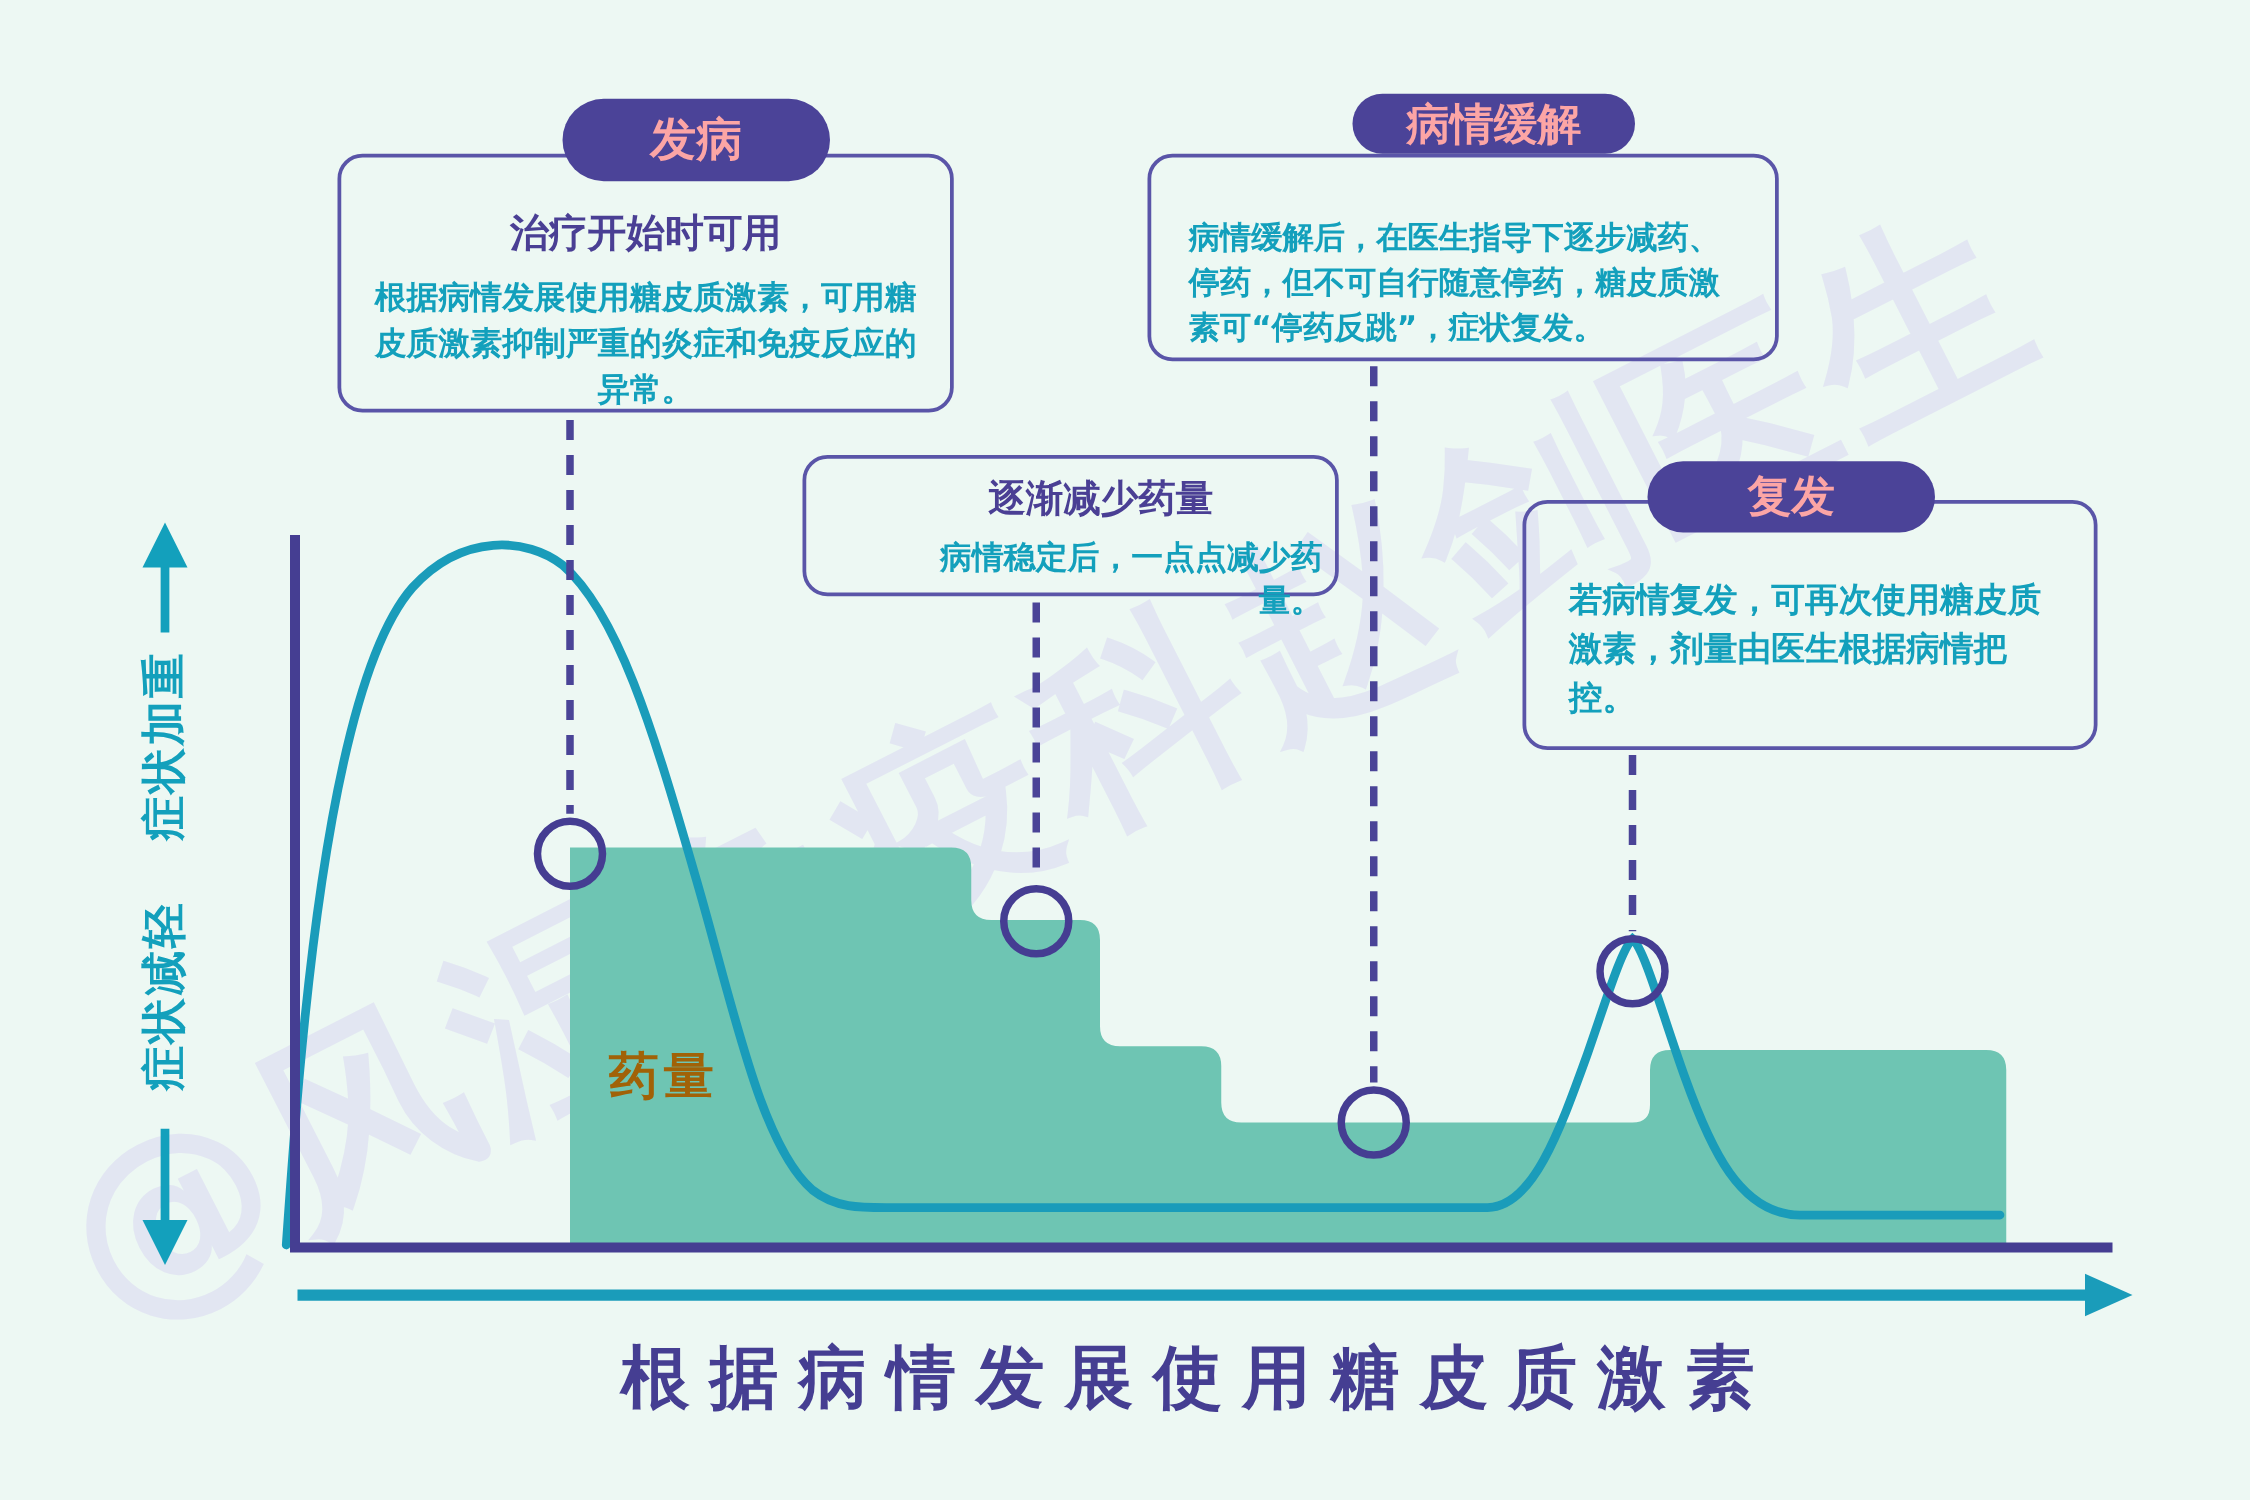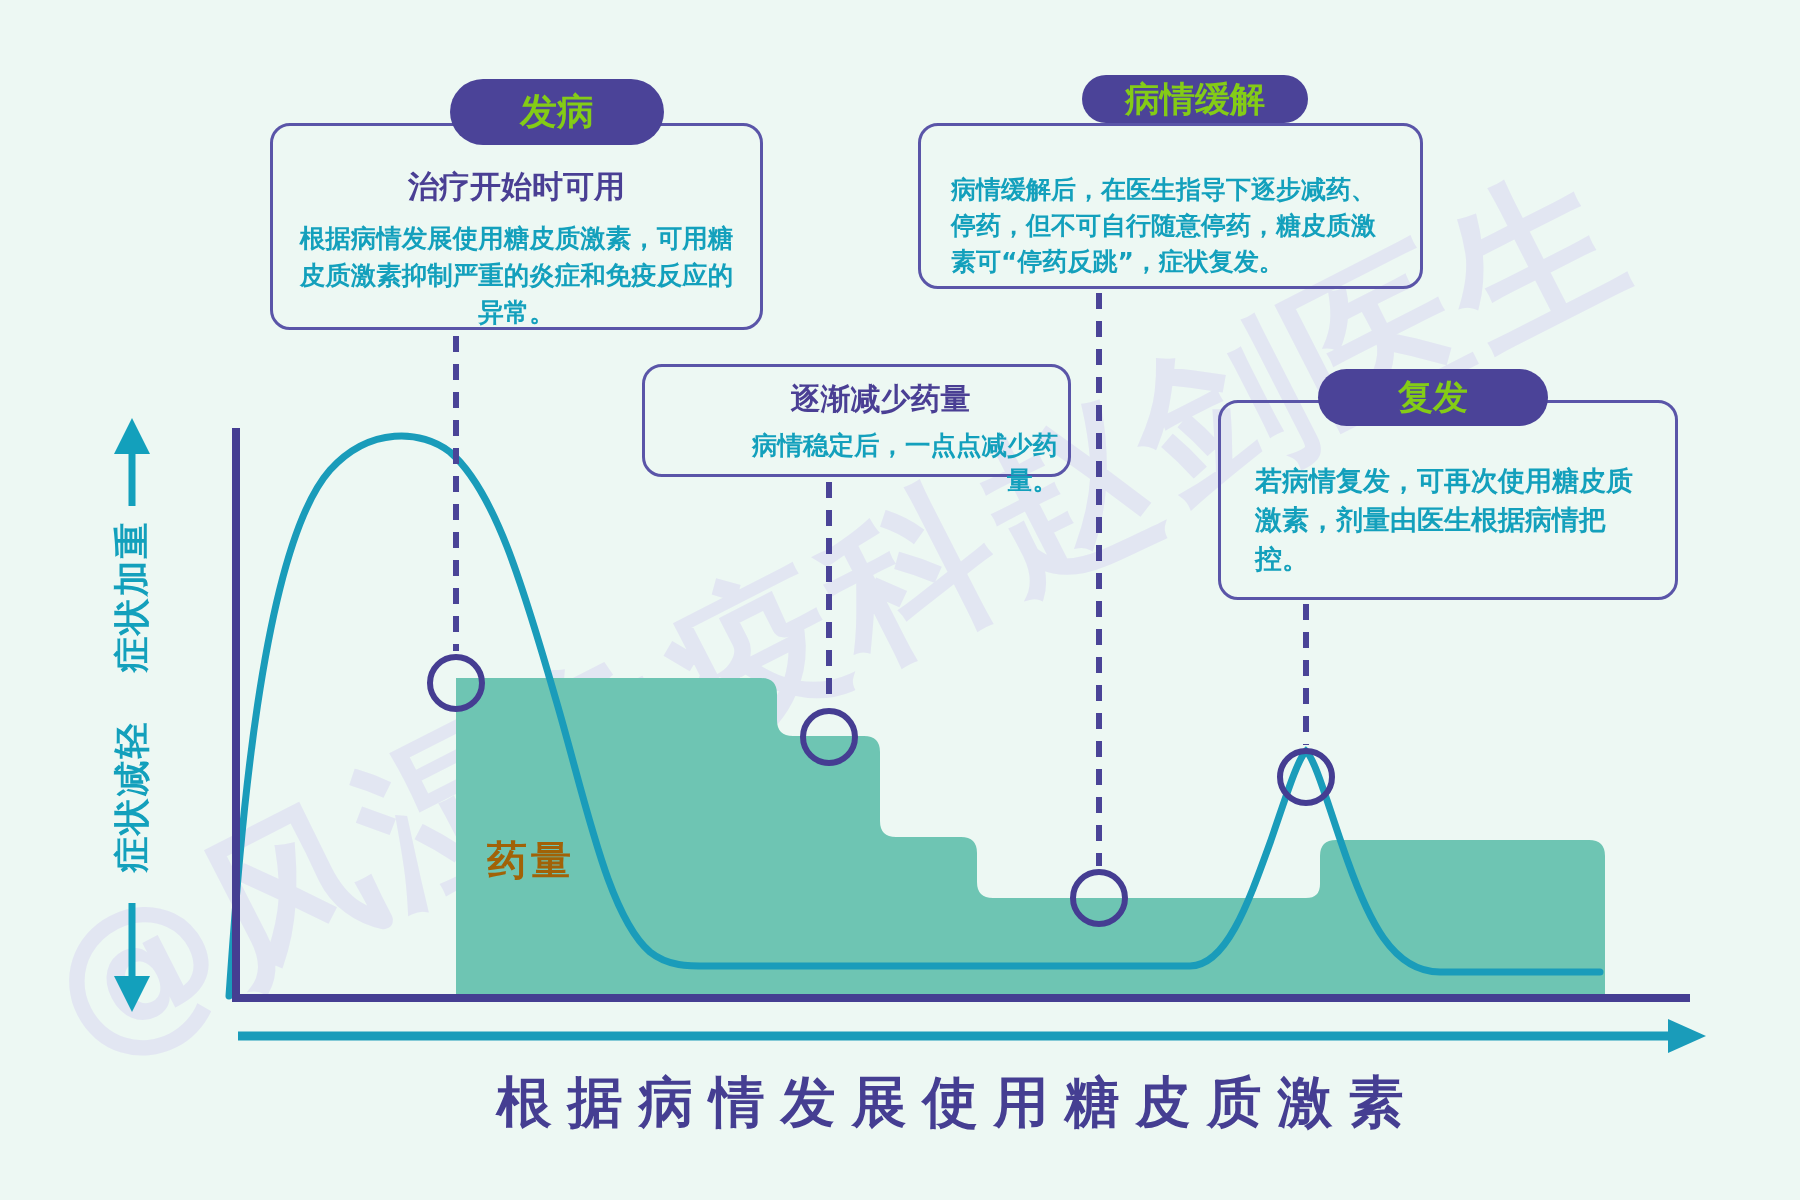--- a/index.html
+++ b/index.html
@@ -8,21 +8,21 @@
 
   
   .wm{position:absolute;left:-40px;top:470px;width:1880px;z-index:1;
       font-size:168px;font-weight:bold;color:#e2e6f2;letter-spacing:6px;white-space:nowrap;
       transform:rotate(-27deg);transform-origin:50% 50%;user-select:none;}
   #chart-svg{position:absolute;left:0;top:0;z-index:2;}
   .txt{position:absolute;z-index:3;}
 
   
   .box{position:absolute;z-index:3;border:3px solid #5a55a8;border-radius:20px;background:transparent;box-sizing:border-box;}
-  .pill{position:absolute;z-index:4;background:#4b4398;border-radius:40px;color:#84cc16;
+  .pill{position:absolute;z-index:4;background:#4b4398;border-radius:40px;color:#fca5a5;
         font-weight:bold;text-align:center;display:flex;align-items:center;justify-content:center;}
   .box-title{color:#4a3f94;font-weight:bold;text-align:center;}
   .box-body{color:#13a0bc;font-weight:bold;}
 
   
   .ylab{position:absolute;z-index:3;color:#13a0bc;font-weight:bold;font-size:36px;white-space:nowrap;
         transform:rotate(-90deg);transform-origin:center center;text-align:center;width:220px;letter-spacing:2px;}
   .dose-label{position:absolute;z-index:3;color:#a16207;font-weight:bold;font-size:40px;letter-spacing:4px;}
   .main-title{position:absolute;z-index:3;left:0;right:0;top:1066px;text-align:center;
               color:#453e92;font-size:55px;font-weight:bold;letter-spacing:16px;padding-left:116px;}

